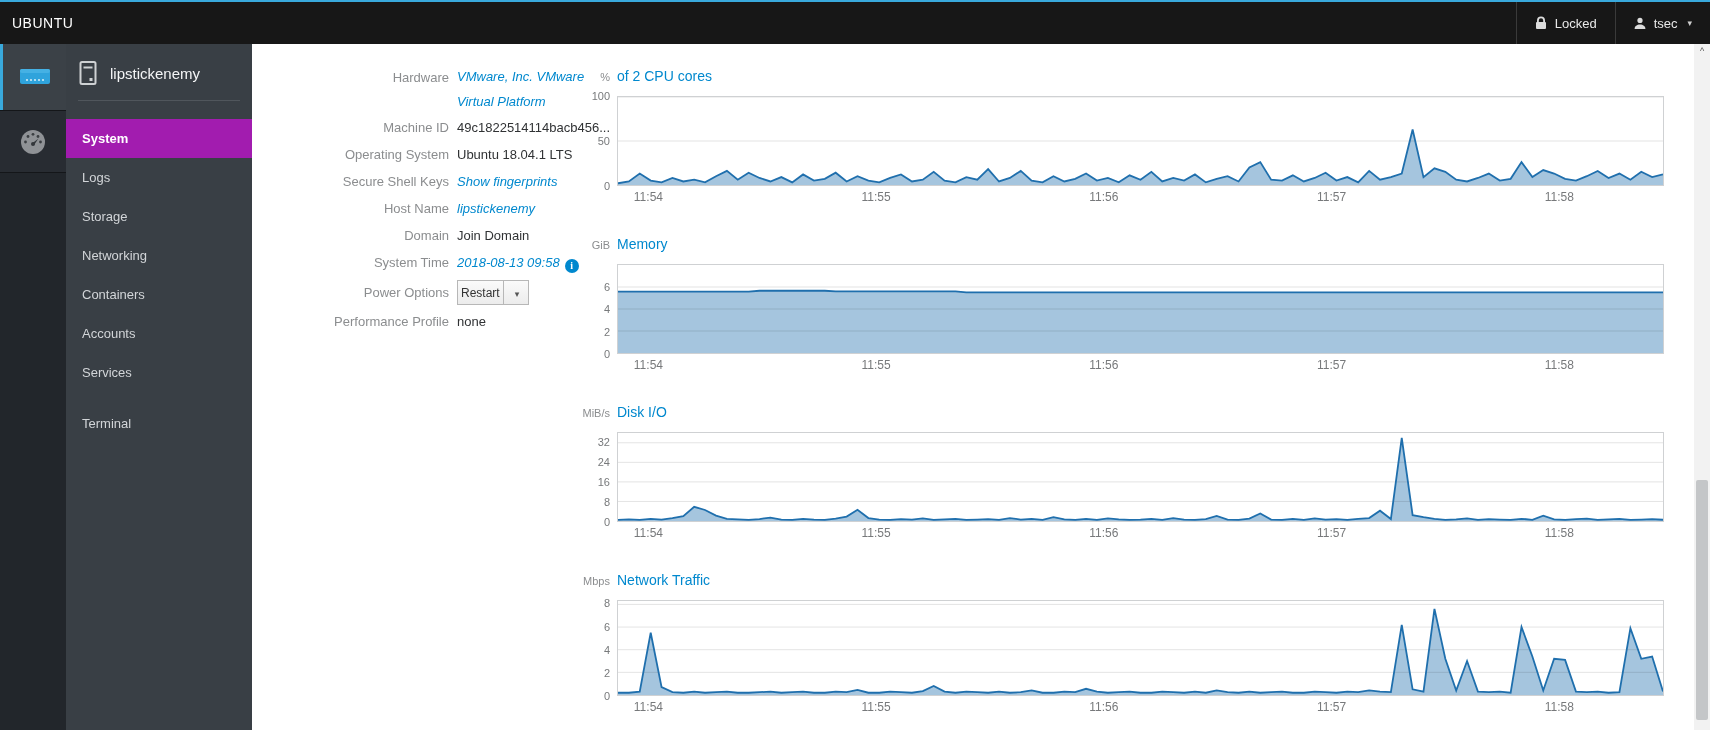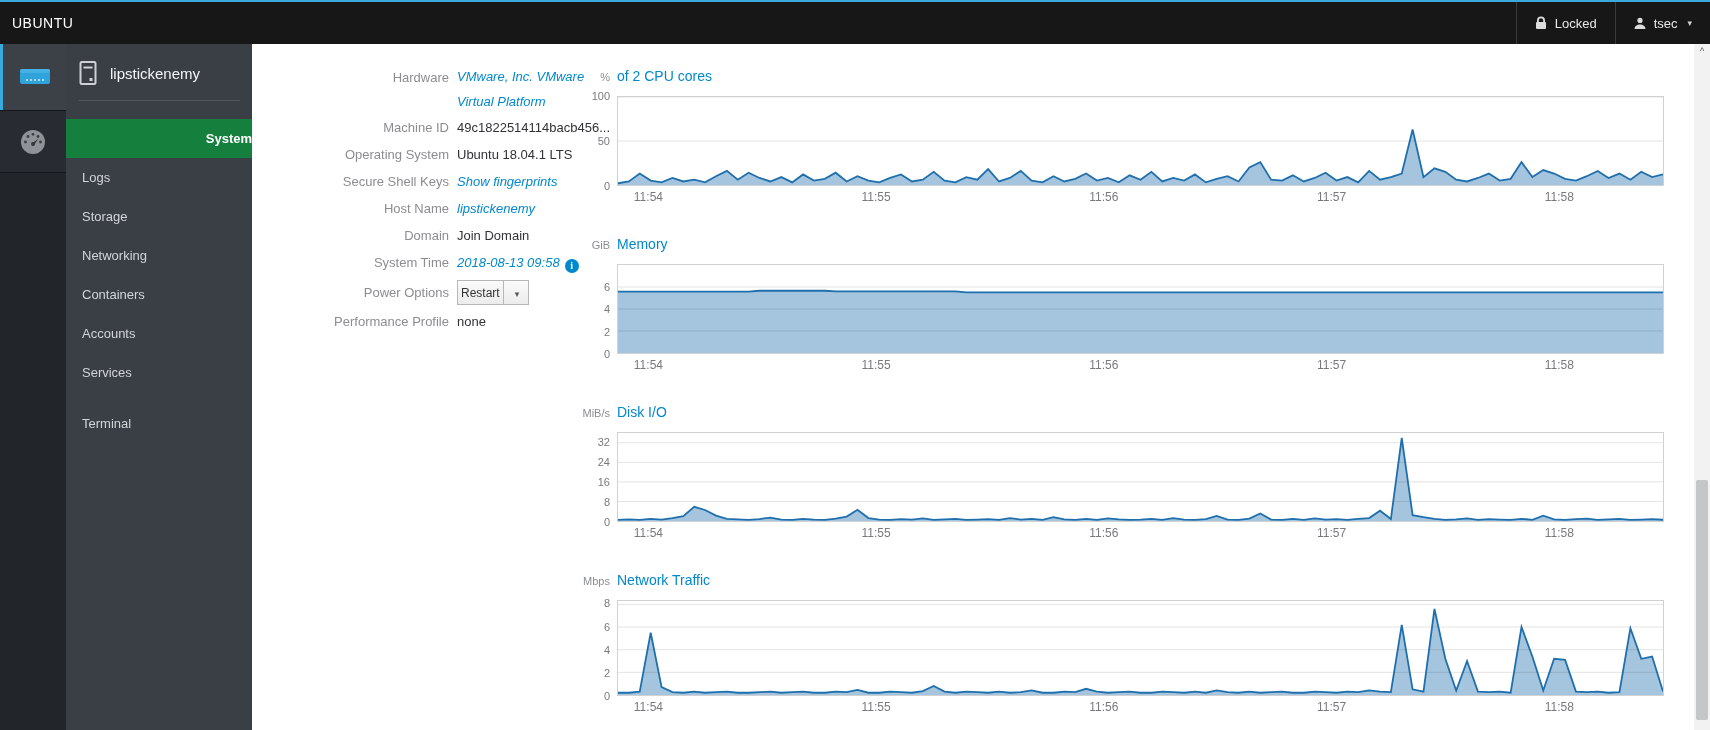--- a/index.html
+++ b/index.html
@@ -23,21 +23,21 @@
     border-bottom:1px solid #141619; display:flex; align-items:center; justify-content:center; cursor:pointer; }
 
   
   .sidebar { position:absolute; left:66px; top:44px; width:186px; height:686px; background:#393f45; }
   .host-header { display:flex; align-items:center; gap:12px; padding:16px 14px 14px 12px; }
   .host-name { color:#f4f5f6; font-size:15px; }
   .side-sep { border-bottom:1px solid #50565c; margin:0 12px; }
   .menu { margin-top:18px; }
   .menu-item { height:39px; line-height:39px; padding-left:16px; color:#d2d5d8;
     font-size:13px; cursor:pointer; }
-  .menu-item.selected { background:#15803d; color:#ffffff; font-weight:bold;text-align:right; }
+  .menu-item.selected { background:#a21caf; color:#ffffff; font-weight:bold; }
   .menu-item.terminal { margin-top:12px; }
 
   
   .content { position:absolute; left:240px; top:44px; width:1442px; height:686px; background:#fff;margin-left:16px; }
 
   
   .info { position:absolute; left:0; top:20px; width:500px; font-size:13px; }
   .info-row { display:flex; min-height:27px; line-height:27px; }
   .info-row.power { min-height:32px; align-items:center; }
   .info-label { width:193px; text-align:right; color:#8b8d8f; flex:none; }

